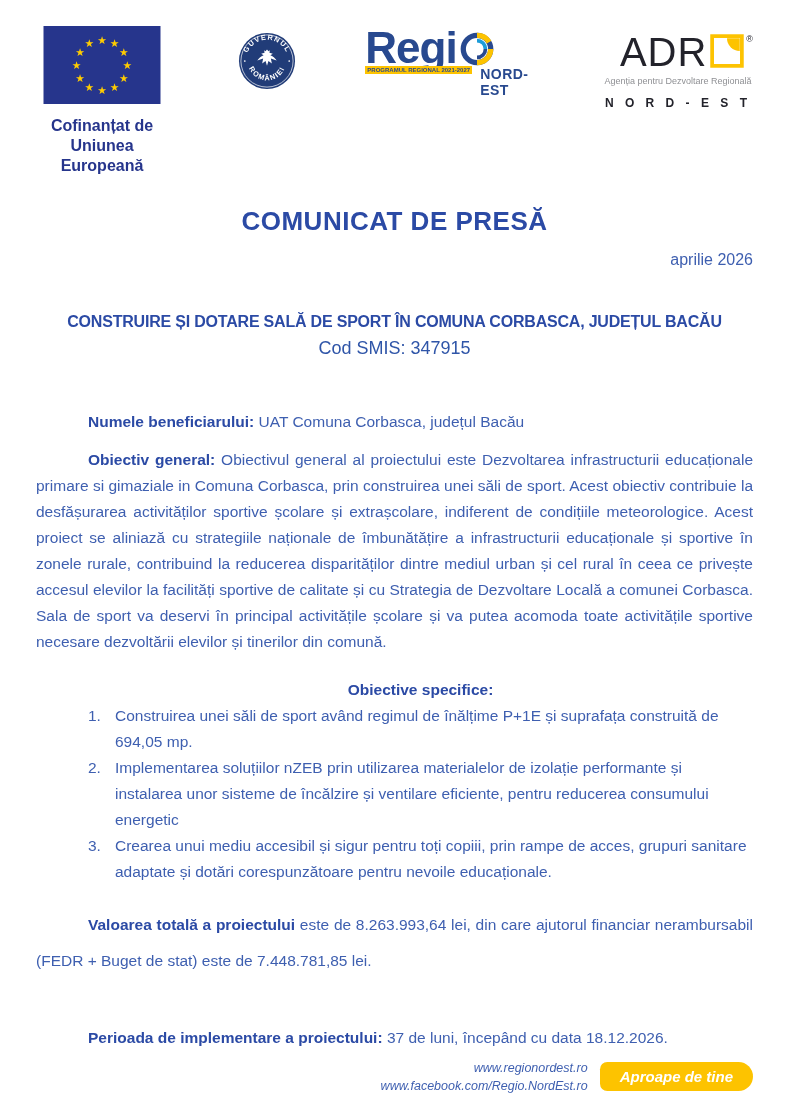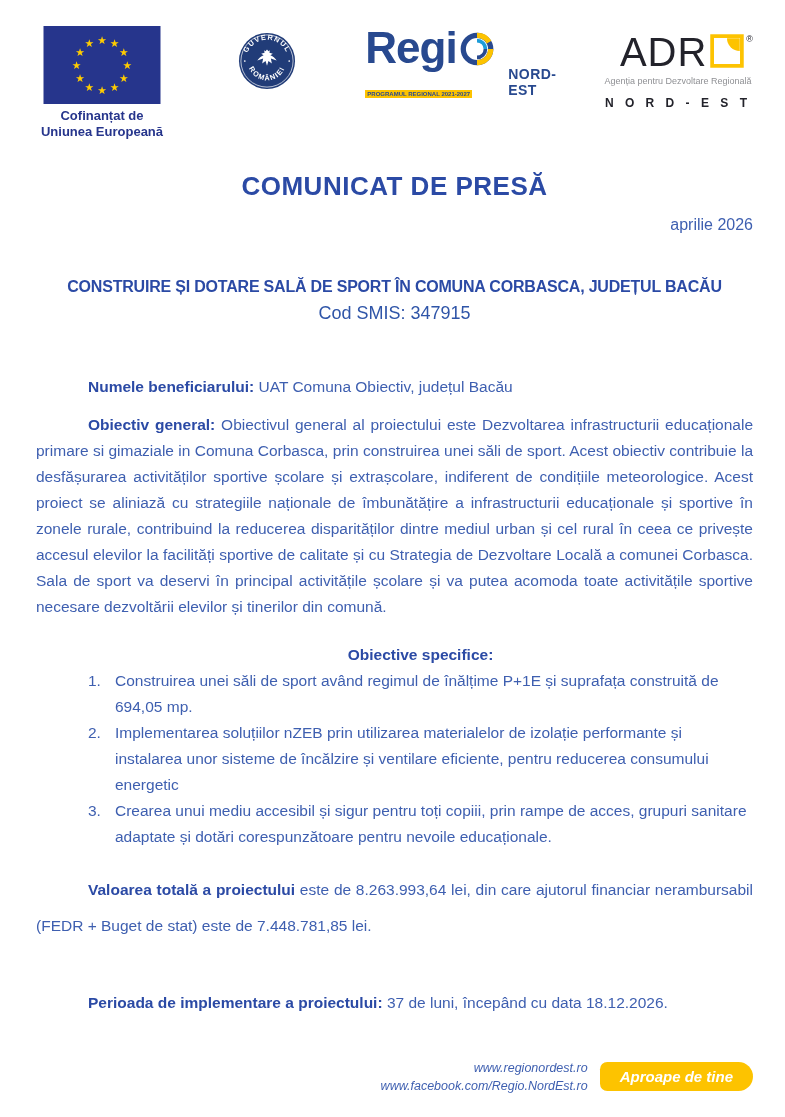--- a/index.html
+++ b/index.html
@@ -24,36 +24,37 @@
     overflow:hidden;
   }
   
   .logo-row{
     display:flex;
     justify-content:space-between;
     align-items:flex-start;
   }
   .eu-block{width:132px;text-align:center;}
   .eu-caption{
+    margin-top:8px;
     color:var(--eu-blue);
     font-weight:700;
-    font-size:13px;
+    font-size:16px;
     line-height:1.25;
   }
   .seal-wrap{margin-top:6px;}
   .regio-block{margin-top:0;width:168px;}
   .regio-top{display:flex;align-items:center;}
   .regio-word{
     color:var(--regio-navy);
     font-weight:800;
     font-size:44px;
     letter-spacing:-1px;
     line-height:1;
   }
-  .regio-bottom{display:flex;align-items:flex-end;margin-top:-4px;gap:28px;}
+  .regio-bottom{display:flex;align-items:flex-start;margin-top:-4px;}
   .regio-program{
     background:var(--yellow);
     color:var(--regio-navy);
     font-size:6px;
     font-weight:700;
     padding:1px 2px;
     white-space:nowrap;
   }
   .regio-region{
     color:var(--regio-navy);
@@ -254,21 +255,21 @@
 </div>
 
 <h1 class="main-title">COMUNICAT DE PRESĂ</h1>
 
 <div class="date-line">aprilie 2026</div>
 
 <h2 class="project-title">CONSTRUIRE ȘI DOTARE SALĂ DE SPORT ÎN COMUNA CORBASCA, JUDEȚUL BACĂU</h2>
 
 <div class="smis">Cod SMIS: 347915</div>
 
-<p class="para beneficiary"><span class="b">Numele beneficiarului:</span><span> UAT Comuna Obiectiv, județul Bacău</span></p>
+<p class="para beneficiary"><span class="b">Numele beneficiarului:</span><span> UAT Comuna Corbasca, județul Bacău</span></p>
 
 <p class="para justify objective"><span class="b">Obiectiv general:</span><span> Obiectivul general al proiectului este Dezvoltarea infrastructurii educaționale primare si gimaziale in Comuna Corbasca, prin construirea unei săli de sport. Acest obiectiv contribuie la desfășurarea activităților sportive școlare și extrașcolare, indiferent de condițiile meteorologice. Acest proiect se aliniază cu strategiile naționale de îmbunătățire a infrastructurii educaționale și sportive în zonele rurale, contribuind la reducerea disparităților dintre mediul urban și cel rural în ceea ce privește accesul elevilor la facilități sportive de calitate și cu Strategia de Dezvoltare Locală a comunei Corbasca. Sala de sport va deservi în principal activitățile școlare și va putea acomoda toate activitățile sportive necesare dezvoltării elevilor și tinerilor din comună.</span></p>
 
 <div class="spec-heading">Obiective specifice:</div>
 
 <div class="spec-list">
   <div class="spec-item">
     <span class="spec-num">1.</span>
     <span class="spec-text">Construirea unei săli de sport având regimul de înălțime P+1E și suprafața construită de 694,05 mp.</span>
   </div>

